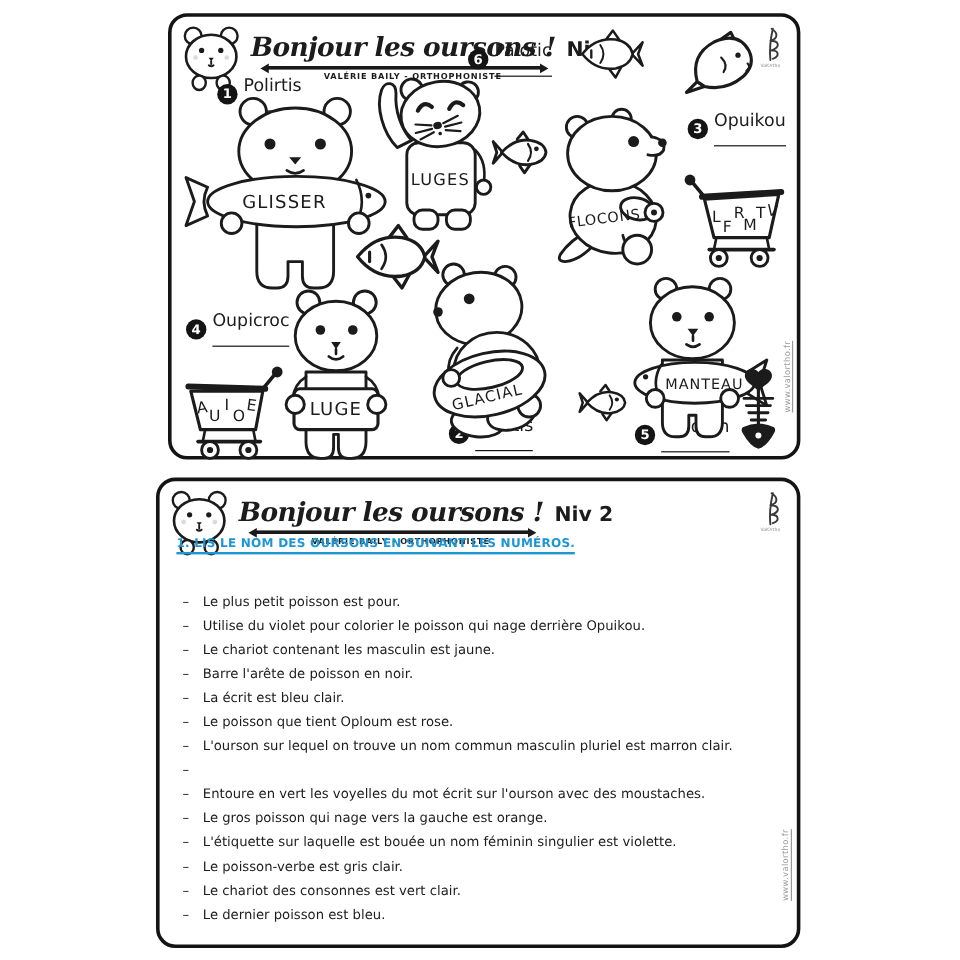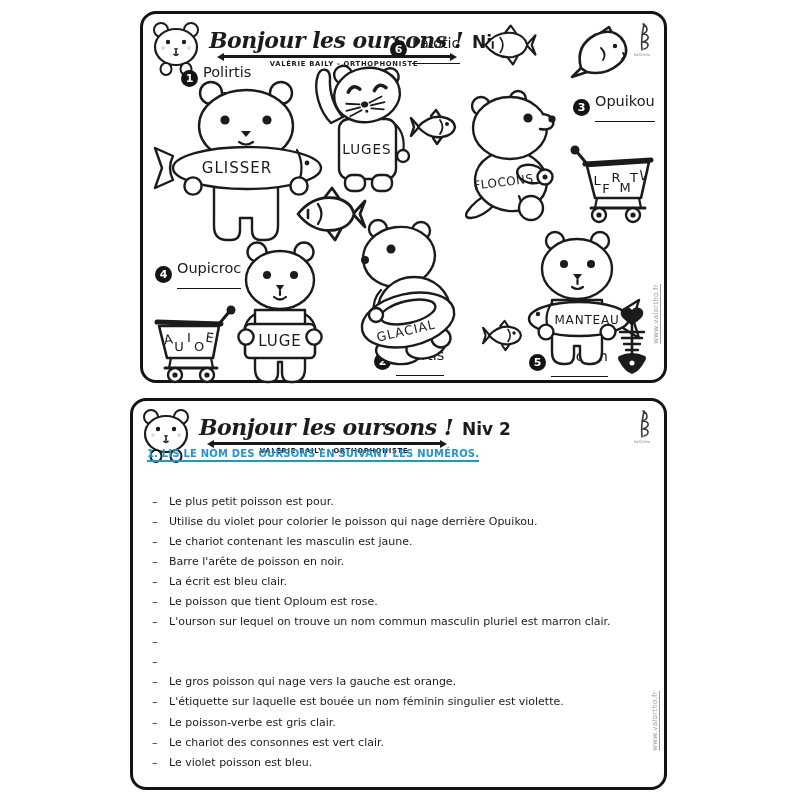--- a/index.html
+++ b/index.html
@@ -351,37 +351,38 @@
       </li>
     <li>
         <span class="dash">–</span>
         <span>L'ourson sur lequel on trouve un nom commun masculin pluriel est marron clair.</span>
       </li>
     <li>
         <span class="dash">–</span>
       </li>
     <li>
         <span class="dash">–</span>
+        <span>Entoure en vert les voyelles du mot écrit sur l'ourson avec des moustaches.</span>
       </li>
     <li>
         <span class="dash">–</span>
         <span>Le gros poisson qui nage vers la gauche est orange.</span>
       </li>
     <li>
         <span class="dash">–</span>
         <span>L'étiquette sur laquelle est bouée un nom féminin singulier est violette.</span>
       </li>
     <li>
         <span class="dash">–</span>
         <span>Le poisson-verbe est gris clair.</span>
       </li>
     <li>
         <span class="dash">–</span>
         <span>Le chariot des consonnes est vert clair.</span>
       </li>
     <li>
         <span class="dash">–</span>
-        <span>Le violet poisson est bleu.</span>
+        <span>Le dernier poisson est bleu.</span>
       </li>
   </ul>
 
   <div class="vurl">www.valortho.fr</div>
 </section>
 
 </body></html>

